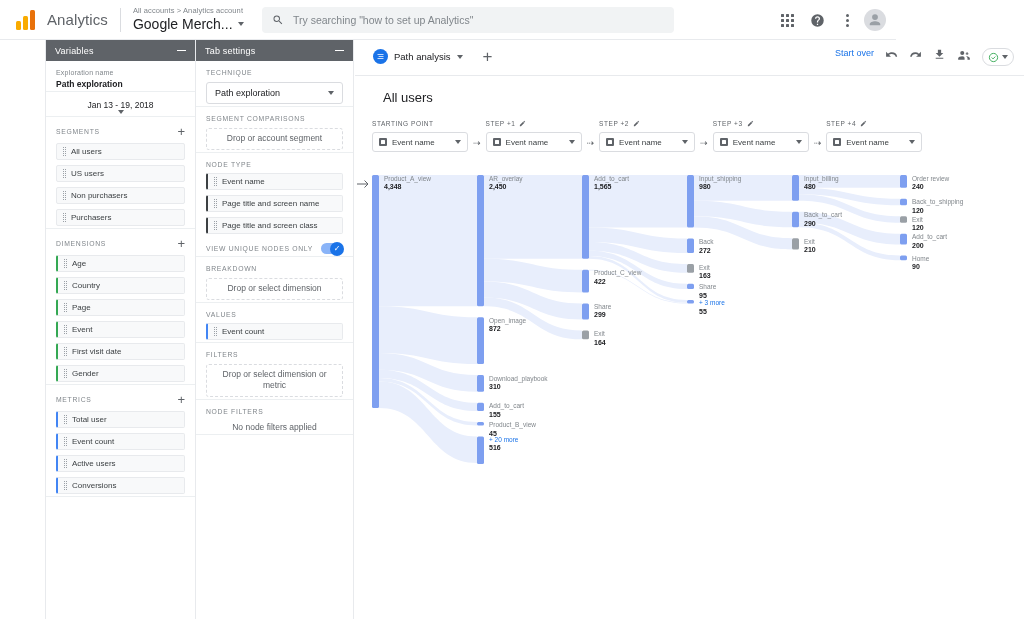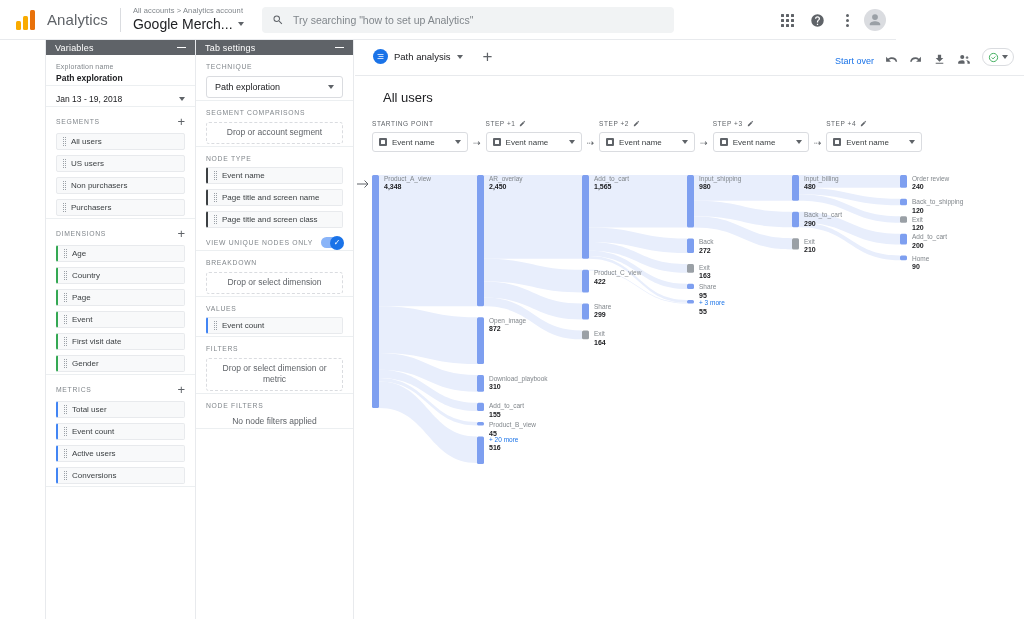--- a/index.html
+++ b/index.html
@@ -43,30 +43,30 @@
   .avatar { width:22px;height:22px;border-radius:50%;background:#dadce0;display:flex;align-items:center;justify-content:center; }
 
   
   .rail { position:absolute; left:0; top:40px; width:46px; height:579px; background:#fff; border-right:1px solid #e8eaed; }
 
   
   .panel { position:absolute; top:40px; background:#fff; border-right:1px solid #e8eaed; height:579px; overflow:hidden; }
   .panel-vars { left:46px; width:150px; }
   .panel-tab  { left:196px; width:158px; }
   .panel-head {
-    height:15px; background:#5f6368; color:#fff; display:flex; align-items:center;
+    height:21px; background:#5f6368; color:#fff; display:flex; align-items:center;
     justify-content:space-between; padding:0 9px; font-size:9px; letter-spacing:.2px;
   }
   .panel-head .minus { width:9px;height:1.5px;background:#fff;display:block; }
   .sect { padding:8px 10px 2px; border-bottom:1px solid #eceff1; }
   .sect-lbl { font-size:6.8px; letter-spacing:.7px; color:#80868b; text-transform:uppercase; }
   .sect-hdr { display:flex; align-items:center; justify-content:space-between; }
   .plus { color:#5f6368; font-size:13px; line-height:1; font-weight:300; }
   .explor-name { font-size:8.5px; color:#202124; font-weight:bold; margin-top:3px; }
-  .daterow { display:flex; align-items:center; justify-content:space-between; font-size:8.5px; color:#202124; }
+  .daterow { display:flex; align-items:center; justify-content:flex-end; font-size:8.5px; color:#202124;flex-direction:column; }
   .chip {
     display:flex; align-items:center; gap:5px; height:17px; margin-top:5px;
     background:#f8f9fa; border:1px solid #e8eaed; border-radius:2px; padding:0 6px;
     font-size:8px; color:#3c4043;
   }
   .chip .grip { width:3px;height:9px;border-left:1px dotted #9aa0a6;border-right:1px dotted #9aa0a6; }
   .chip.dim { border-left:2px solid #34a853; }
   .chip.met { border-left:2px solid #4285f4; }
   .chip.node { border-left:2px solid #3c4043; }
   .chip.val { border-left:2px solid #4285f4; }
@@ -95,21 +95,21 @@
   .tabstrip { height:36px; border-bottom:1px solid #e8eaed; display:flex; align-items:flex-end; padding-left:8px; position:relative; }
   .tabitem {
     height:35px; display:flex; align-items:center; gap:6px; padding:0 10px;
     font-size:9.5px; color:#202124; border-bottom:2px solid transparent;
   }
   .tabitem .tbadge {
     width:15px;height:15px;border-radius:50%;background:#1a73e8;color:#fff;
     display:flex;align-items:center;justify-content:center;
   }
   .addtab { font-size:17px; color:#5f6368; font-weight:300; margin-left:10px; margin-bottom:8px; }
-  .canvas-actions { position:absolute; right:10px; top:8px; display:flex; align-items:flex-end; gap:11px; }
+  .canvas-actions { position:absolute; right:10px; top:8px; display:flex; align-items:flex-start; gap:11px; }
   .startover { font-size:9px; color:#1a73e8; }
   .aicon { color:#5f6368; display:flex; align-items:center; }
   .chkpill { display:flex;align-items:center;gap:3px;border:1px solid #dadce0;border-radius:11px;height:18px;padding:0 5px; }
 
   .title { font-size:13px; color:#202124; padding:14px 0 0 28px; }
 
   .steps { position:absolute; left:372px; top:120px; display:flex; align-items:flex-end; }
   .stepcol { display:flex; flex-direction:column; }
   .steplbl { font-size:6.5px; letter-spacing:.55px; color:#5f6368; text-transform:uppercase; display:flex; align-items:center; gap:4px; margin-bottom:5px; }
   .stepbox {

